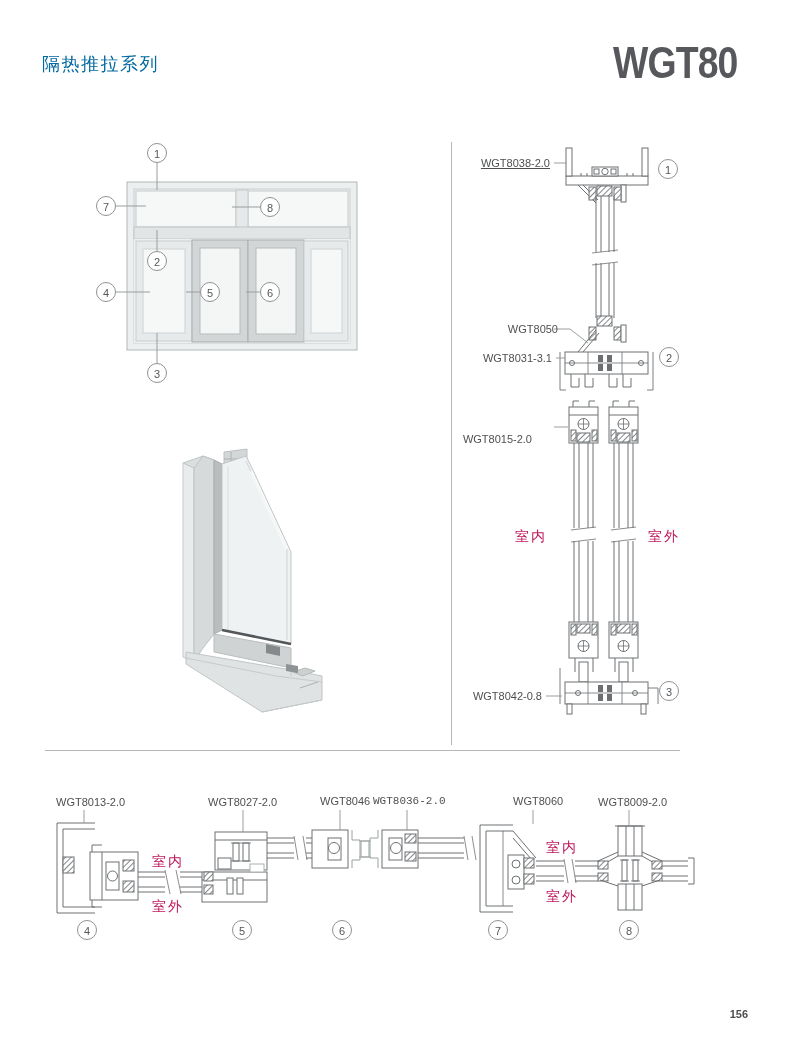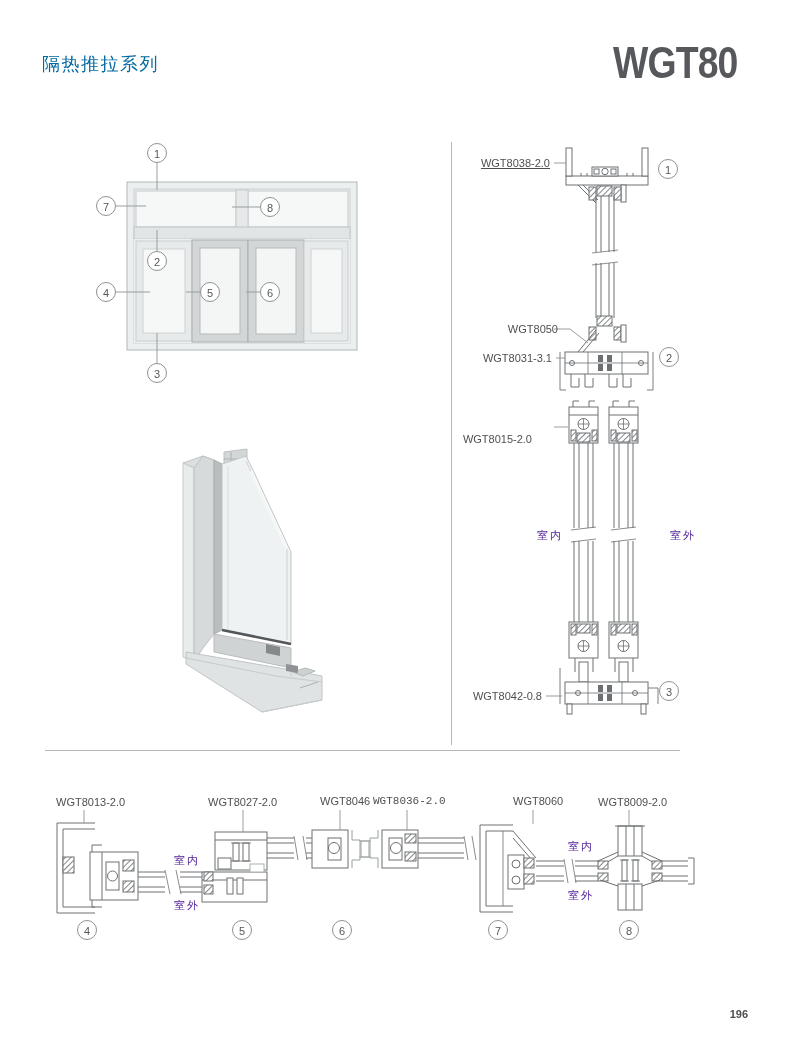--- a/index.html
+++ b/index.html
@@ -5,21 +5,21 @@
   html,body{margin:0;padding:0;background:#ffffff;}
   #page{position:relative;width:800px;height:1042px;background:#ffffff;overflow:hidden;
         font-family:"Liberation Sans","DejaVu Sans",sans-serif;}
   #art{position:absolute;left:0;top:0;}
   .txt{position:absolute;color:#4c4e50;white-space:nowrap;}
   .series-title{font-size:18px;letter-spacing:1.5px;color:#0369a1;}
   .product-code{font-size:44px;font-weight:700;color:#56585b;letter-spacing:-1px;
                 transform:scaleX(.85);transform-origin:100% 50%;}
   .plabel{font-size:11px;color:#4d4f51;}
   .plabel.r{width:150px;text-align:right;}
-  .cjk{font-size:11px;letter-spacing:2px;color:#4c1d95;width:48px;text-align:right;}
+  .cjk{font-size:14px;letter-spacing:2px;color:#be185d;width:48px;text-align:left;}
   .callout{position:absolute;width:20px;height:20px;border:1px solid #8f9294;border-radius:50%;
            background:#ffffff;color:#55575a;font-size:11px;line-height:20px;text-align:center;
            box-sizing:border-box;}
   .pagenum{font-size:11px;font-weight:700;color:#4c4e50;}
 </style>
 </head>
 <body>
 
 <div id="page">
 
@@ -280,14 +280,14 @@
   <div class="txt cjk" style="left:152px;top:853px;">室内</div>
   <div class="txt cjk" style="left:152px;top:898px;">室外</div>
   <div class="txt cjk" style="left:546px;top:839px;">室内</div>
   <div class="txt cjk" style="left:546px;top:888px;">室外</div>
   <div class="callout" style="left:77px;top:920px;">4</div>
   <div class="callout" style="left:232px;top:920px;">5</div>
   <div class="callout" style="left:332px;top:920px;">6</div>
   <div class="callout" style="left:488px;top:920px;">7</div>
   <div class="callout" style="left:619px;top:920px;">8</div>
 
-  <div class="txt pagenum" style="right:52px;top:1008px;">196</div>
+  <div class="txt pagenum" style="right:52px;top:1008px;">156</div>
 </div>
 
 </body></html>

